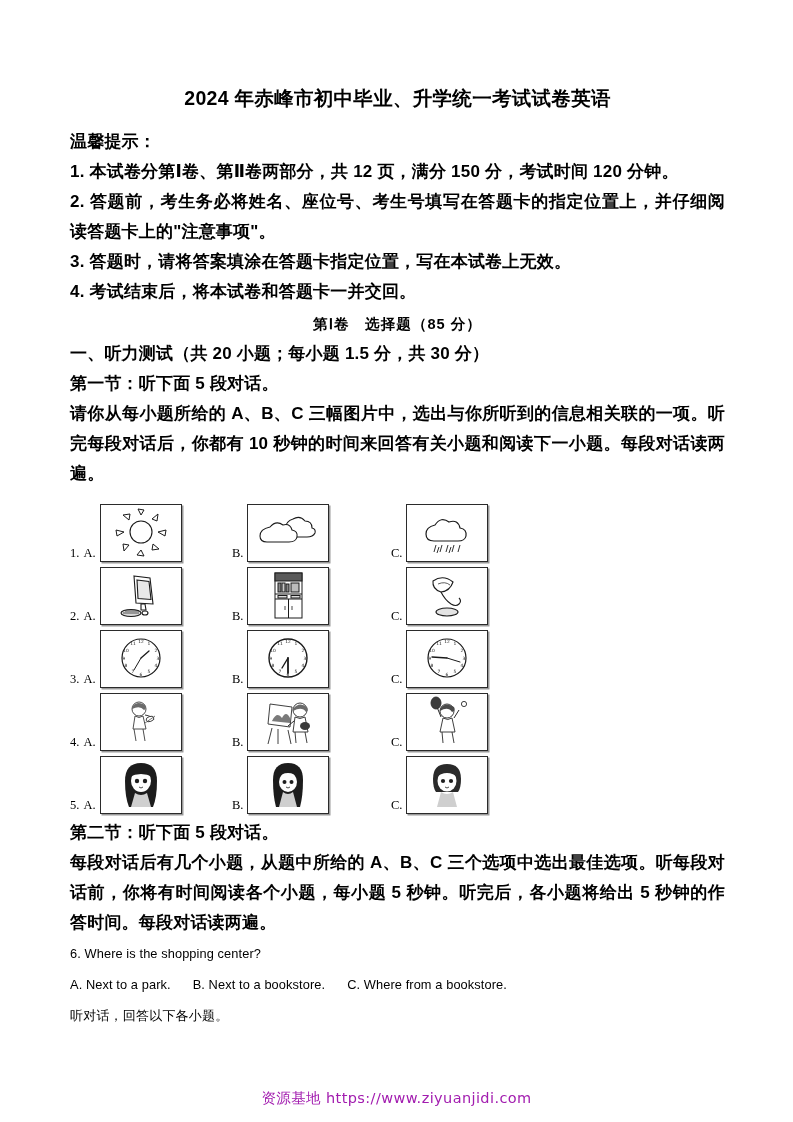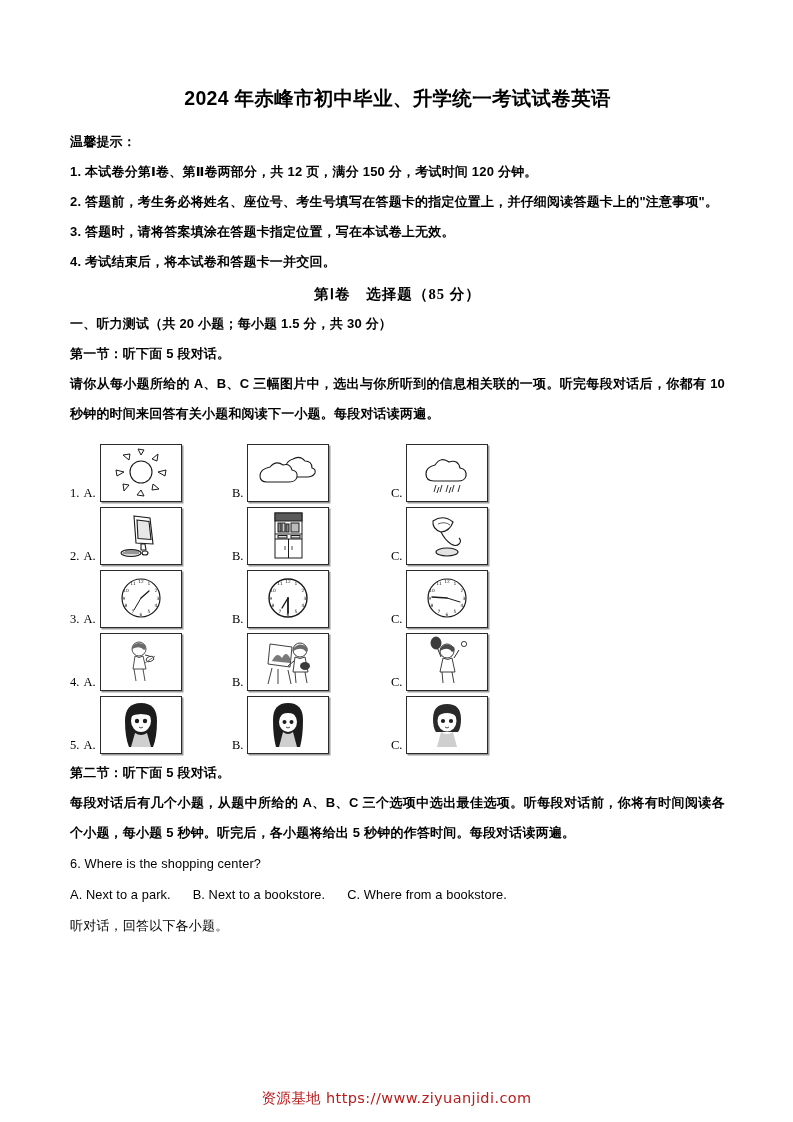--- a/index.html
+++ b/index.html
@@ -39,28 +39,28 @@
     text-align: center;
     letter-spacing: 0.3px;
     margin: 0 0 16px 0;
     line-height: 1.3;
   }
 
   
   .cn {
     font-family: "Liberation Sans", "DejaVu Sans", sans-serif;
     font-weight: bold;
-    font-size: 13px;
+    font-size: 17px;
     line-height: 30px;
     margin: 0;
     text-align: justify;
     letter-spacing: 0.2px;
   }
   .section-head {
-    font-family: Liberation Serif, serif;
+    font-family: Liberation Sans, sans-serif;
     font-weight: bold;
     font-size: 14.6px;
     line-height: 30px;
     text-align: center;
     margin: 2px 0 0 0;
     letter-spacing: 1px;
   }
 
   
   .pic-grid {
@@ -120,21 +120,21 @@
 
   
   .watermark {
     position: absolute;
     left: 0;
     top: 1065px;
     width: 793px;
     text-align: center;
     font-family: "DejaVu Sans", sans-serif;
     font-size: 14.5px;
-    color: #b91c1c;
+    color: #a21caf;
     letter-spacing: 0.4px;
   }
 </style>
 </head>
 <body>
 
 <div class="page">
   <div class="content">
 
     <h1 class="doc-title">2024 年赤峰市初中毕业、升学统一考试试卷英语</h1>

